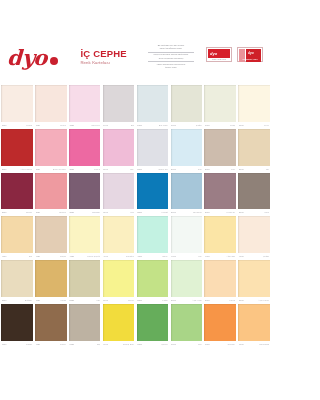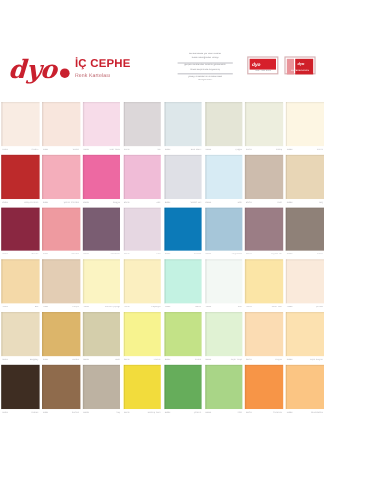--- a/index.html
+++ b/index.html
@@ -50,21 +50,21 @@
   }
   #logo-dot {
     width: 8px;
     height: 8px;
     border-radius: 50%;
     background: #c9202e;
     margin-left: -2px;
     margin-top: 6px;
   }
   #product-text {
-    margin-left: 0;
+    margin-left: 18px;
     display: flex;
     flex-direction: column;
     justify-content: center;
   }
   #product-title {
     font-size: 9.5px;
     font-weight: 700;
     color: #c9202e;
     letter-spacing: 0.2px;
     line-height: 10px;

